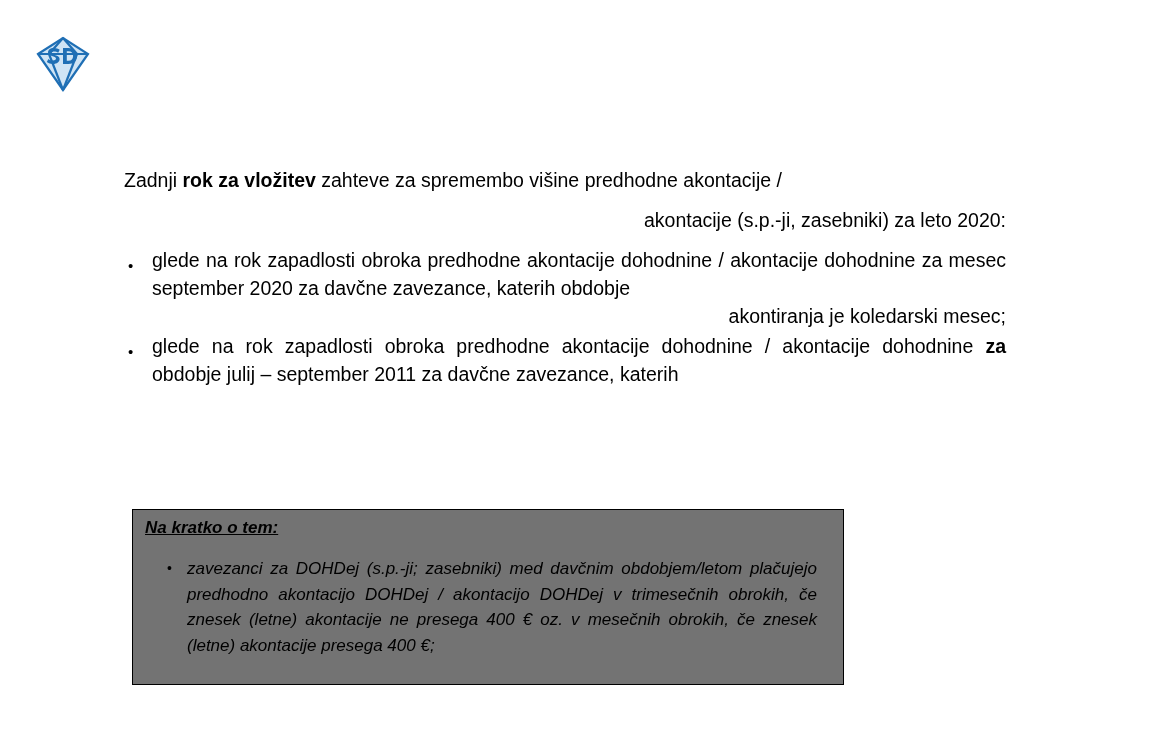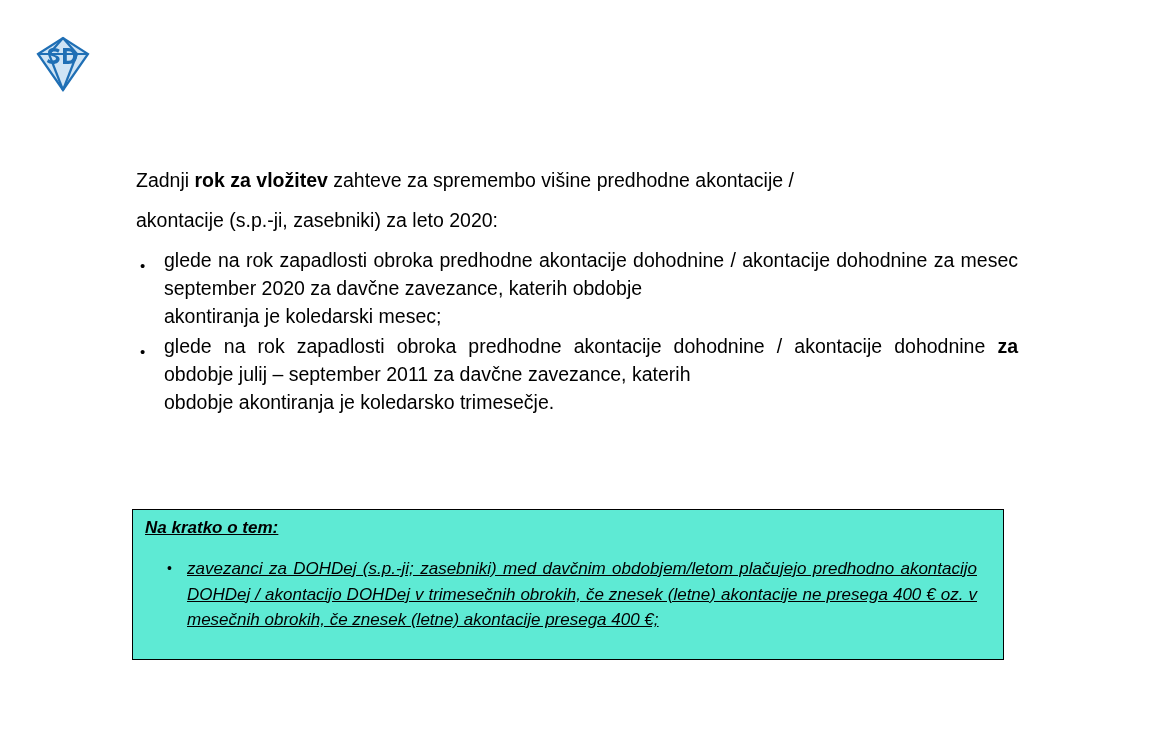--- a/index.html
+++ b/index.html
@@ -21,21 +21,21 @@
     position: absolute;
     left: 28px;
     top: 32px;
     width: 70px;
     height: 64px;
   }
 
   
   .doc {
     position: absolute;
-    left: 136px;
+    left: 124px;
     top: 160px;
     width: 882px;
   }
 
   .para {
     font-size: 19.5px;
     line-height: 40px;
     text-align: justify;
     text-justify: inter-word;
     margin: 0 0 6px 0;
@@ -60,33 +60,32 @@
     content: "\2022";
     position: absolute;
     left: 4px;
     top: 0;
     font-size: 15px;
     line-height: 40px;
   }
   ul.bullets > li b { font-weight: bold; }
 
   
-  .nojust { text-align: left; }
+  .nojust { text-align: right; }
 
   
   .notebox {
     position: absolute;
     left: 132px;
     top: 509px;
-    width: 872px;
+    width: 712px;
     border: 1.5px solid #000000;
     padding: 6px 10px 10px 12px;
     box-sizing: border-box;
-    background: #5eead4;
-    text-decoration: underline;
+    background: #737373;
   }
   .notebox .note-title {
     font-size: 17px;
     font-style: italic;
     font-weight: bold;
     text-decoration: underline;
     line-height: 24px;
     margin: 0 0 2px 0;
   }
   ul.note-bullets {
@@ -139,21 +138,20 @@
   <p class="para"><span>Zadnji </span><b>rok za vložitev</b><span> zahteve za spremembo višine predhodne akontacije /</span></p>
   <p class="para nojust" style="margin-top:-6px;">akontacije (s.p.-ji, zasebniki) za leto 2020:</p>
 
   <ul class="bullets">
     <li>
       <span>glede na rok zapadlosti obroka predhodne akontacije dohodnine / akontacije dohodnine za mesec september 2020 za davčne zavezance, katerih obdobje</span>
       <span class="nojust" style="display:block;">akontiranja je koledarski mesec;</span>
     </li>
     <li>
       <span>glede na rok zapadlosti obroka predhodne akontacije dohodnine / akontacije dohodnine </span><b>za</b><span> obdobje julij – september 2011 za davčne zavezance, katerih</span>
-      <span class="nojust" style="display:block;">obdobje akontiranja je koledarsko trimesečje.</span>
     </li>
   </ul>
 </div>
 
 <div class="notebox">
   <div class="note-title">Na kratko o tem:</div>
   <ul class="note-bullets">
     <li>zavezanci za DOHDej (s.p.-ji; zasebniki) med davčnim obdobjem/letom plačujejo predhodno akontacijo DOHDej / akontacijo DOHDej v trimesečnih obrokih, če znesek (letne) akontacije ne presega 400 € oz. v mesečnih obrokih, če znesek (letne) akontacije presega 400 €;</li>
   </ul>
 </div>

